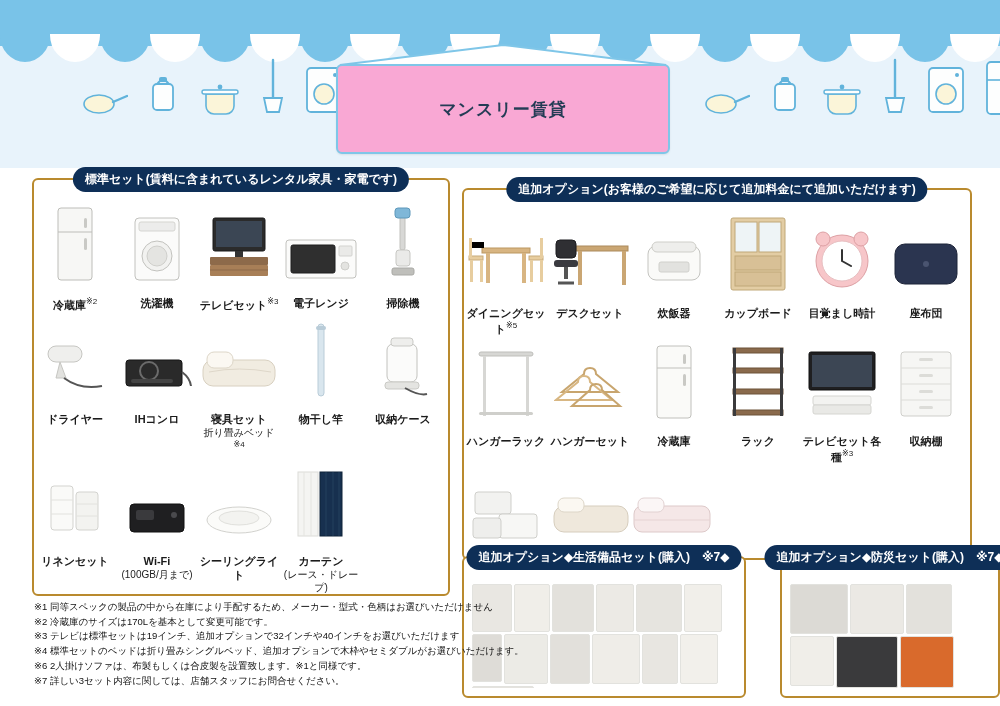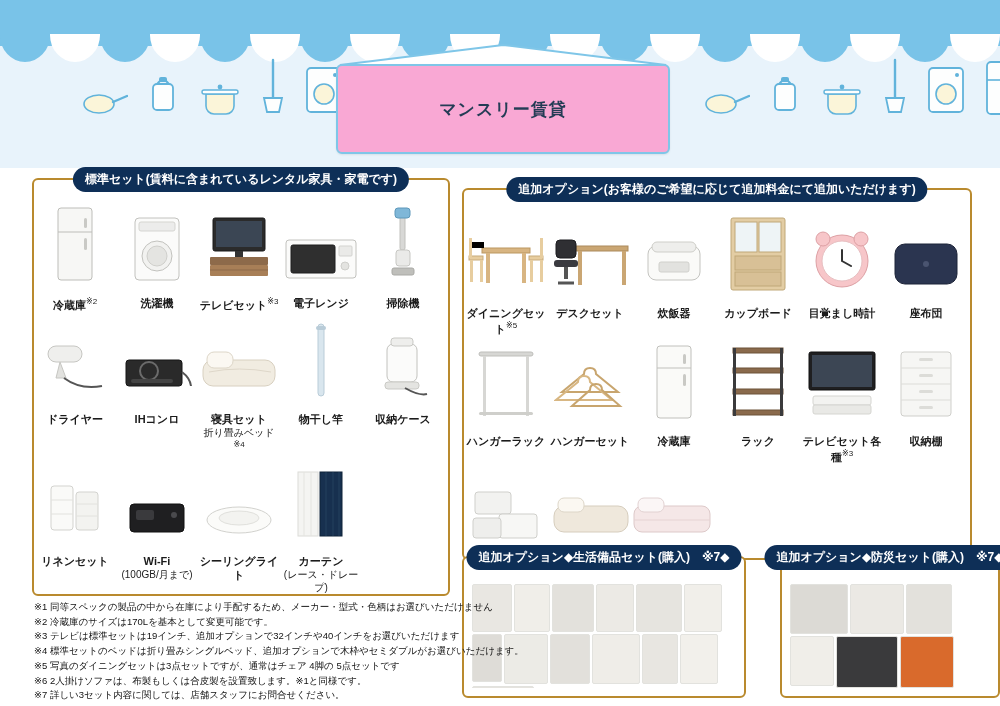--- a/index.html
+++ b/index.html
@@ -628,16 +628,15 @@
     <div class="ph" style="width:52px;height:50px;background:#d96a2c"></div>
 
   </div>
 </div>
 
 <div class="notes">
   <div>※1 同等スペックの製品の中から在庫により手配するため、メーカー・型式・色柄はお選びいただけません</div>
   <div>※2 冷蔵庫のサイズは170Lを基本として変更可能です。</div>
   <div>※3 テレビは標準セットは19インチ、追加オプションで32インチや40インチをお選びいただけます</div>
   <div>※4 標準セットのベッドは折り畳みシングルベッド、追加オプションで木枠やセミダブルがお選びいただけます。</div>
-  <div>※5 写真のダイニングセットは3点セットですが、通常はチェア 4脚の 5点セットです</div>
   <div>※6 2人掛けソファは、布製もしくは合皮製を設置致します。※1と同様です。</div>
   <div>※7 詳しい3セット内容に関しては、店舗スタッフにお問合せください。</div>
 </div>
 
 </body></html>

